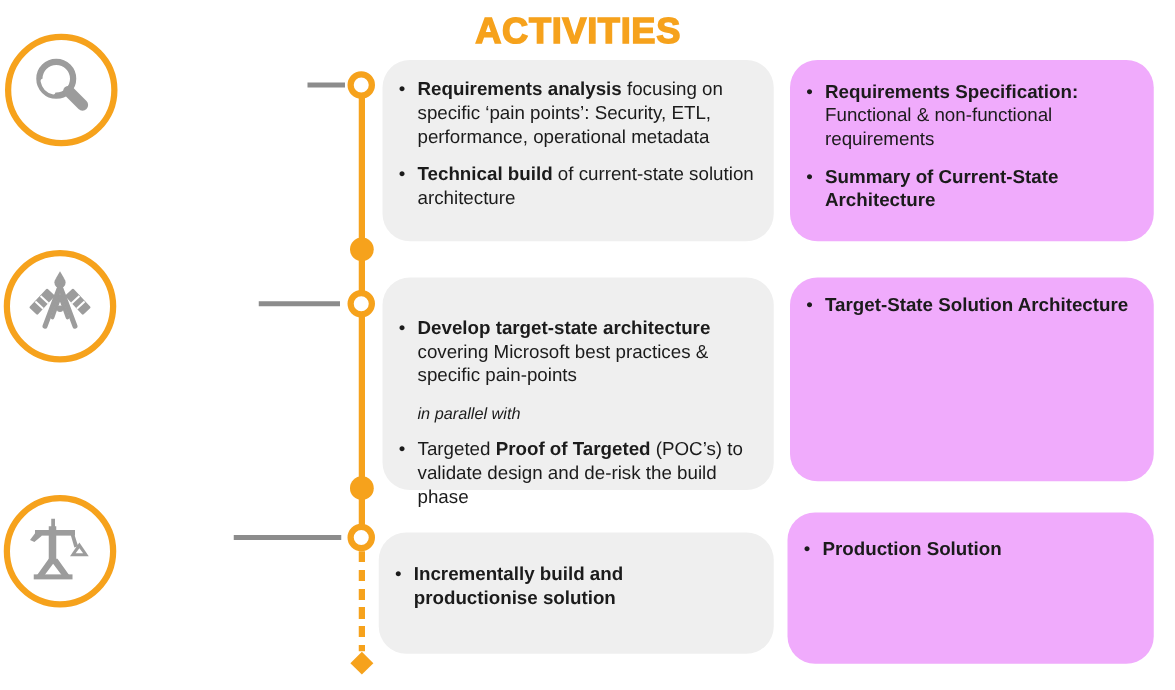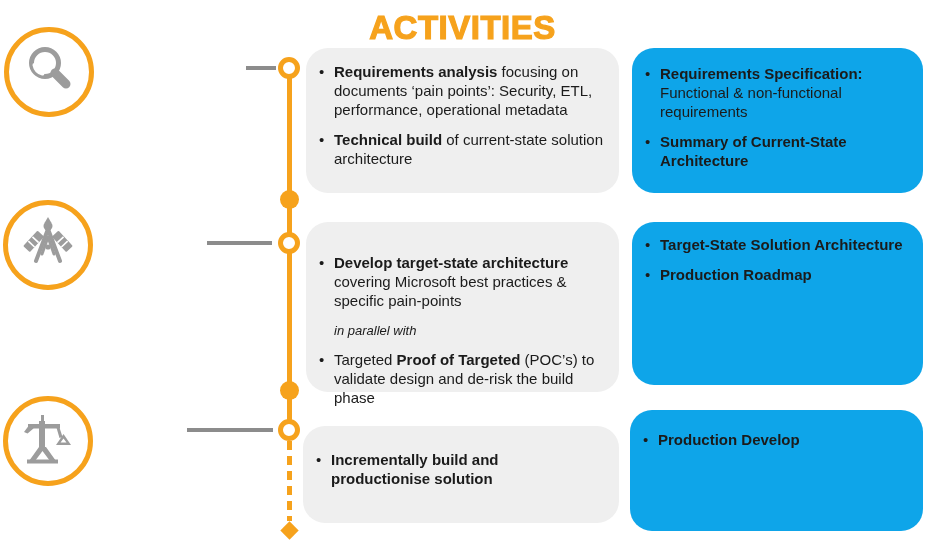--- a/index.html
+++ b/index.html
@@ -10,21 +10,21 @@
     --agile-light:#A9A9A9;
     --txt:#1B1B1B;
   }
   html,body{margin:0;padding:0;background:#fff;}
   .canvas{
     position:relative;width:940px;height:552px;background:#ffffff;
     font-family:"Liberation Sans",sans-serif;color:var(--txt);overflow:hidden;
   }
   
   .col-header{
-    position:absolute;top:9px;font-size:33px;font-weight:800;color:var(--orange);
+    position:absolute;top:9px;font-size:29px;font-weight:800;color:var(--orange);
     text-align:center;letter-spacing:.5px;-webkit-text-stroke:1.2px var(--orange);
   }
   .hdr-activities{left:306px;width:313px;}
   .hdr-outcomes{left:632px;width:291px;}
   
   .badge{
     position:absolute;width:90px;height:90px;border-radius:50%;background:#fff;
     border:5px solid var(--orange);box-sizing:border-box;
     display:flex;align-items:center;justify-content:center;
   }
@@ -44,21 +44,21 @@
     background:#fff;border:5px solid var(--orange);box-sizing:border-box;z-index:3;}
   .tl-node-1{top:57px;}.tl-node-2{top:232px;}.tl-node-3{top:419px;}
   .tl-dot{position:absolute;left:280px;width:19px;height:19px;border-radius:50%;
     background:var(--orange);z-index:3;}
   .tl-dot-1{top:190px;}.tl-dot-2{top:381px;}
   .tl-diamond{position:absolute;left:283px;top:524px;width:13px;height:13px;
     background:var(--orange);transform:rotate(45deg);}
   
   .box{position:absolute;border-radius:22px;box-sizing:border-box;font-size:15px;line-height:19px;}
   .box.act{background:#EFEFEF;}
-  .box.out{background:#0ea5e9;}
+  .box.out{background:#f0abfc;}
   .box-a1{left:306px;top:48px;width:313px;height:145px;padding:14px 12px 8px 8px;}
   .box-o1{left:632px;top:48px;width:291px;height:145px;padding:16px 6px 8px 8px;}
   .box-a2{left:306px;top:222px;width:313px;height:170px;padding:31px 8px 8px 8px;}
   .box-o2{left:632px;top:222px;width:291px;height:163px;padding:13px 6px 8px 8px;}
   .box-a3{left:303px;top:426px;width:316px;height:97px;padding:24px 112px 8px 8px;}
   .box-o3{left:630px;top:410px;width:293px;height:121px;padding:20px 6px 8px 8px;}
   ul.blist{list-style:none;margin:0;padding:0;}
   .bullet{display:flex;margin:0 0 11px 0;}
   .bullet::before{content:"\2022";flex:0 0 20px;padding-left:5px;box-sizing:border-box;}
   .b{font-weight:bold;}
@@ -137,21 +137,21 @@
   <div class="tl-node tl-node-1"></div>
   <div class="tl-dot tl-dot-1"></div>
   <div class="tl-node tl-node-2"></div>
   <div class="tl-dot tl-dot-2"></div>
   <div class="tl-node tl-node-3"></div>
   <div class="tl-diamond"></div>
 
   <div class="box act box-a1">
     <ul class="blist">
       <li class="bullet">
-        <span><span class="b">Requirements analysis</span><span> focusing on documents ‘pain points’: Security, ETL, performance, operational metadata</span></span>
+        <span><span class="b">Requirements analysis</span><span> focusing on specific ‘pain points’: Security, ETL, performance, operational metadata</span></span>
       </li>
       <li class="bullet">
         <span><span class="b">Technical build</span><span> of current-state solution architecture</span></span>
       </li>
     </ul>
   </div>
   <div class="box out box-o1">
     <ul class="blist">
       <li class="bullet">
         <span><span class="b">Requirements Specification:</span><span> Functional &amp; non-functional requirements</span></span>
@@ -173,34 +173,31 @@
       <li class="bullet">
         <span><span>Targeted </span><span class="b">Proof of Targeted</span><span> (POC’s) to validate design and de-risk the build phase</span></span>
       </li>
     </ul>
   </div>
   <div class="box out box-o2">
     <ul class="blist">
       <li class="bullet">
         <span><span class="b">Target-State Solution Architecture</span></span>
       </li>
-      <li class="bullet">
-        <span><span class="b">Production Roadmap</span></span>
-      </li>
     </ul>
   </div>
 
   <div class="box act box-a3">
     <ul class="blist">
       <li class="bullet">
         <span><span class="b">Incrementally build and productionise solution</span></span>
       </li>
     </ul>
   </div>
   <div class="box out box-o3">
     <ul class="blist">
       <li class="bullet">
-        <span><span class="b">Production Develop</span></span>
+        <span><span class="b">Production Solution</span></span>
       </li>
     </ul>
   </div>
 
 </div>
 
 </body></html>

